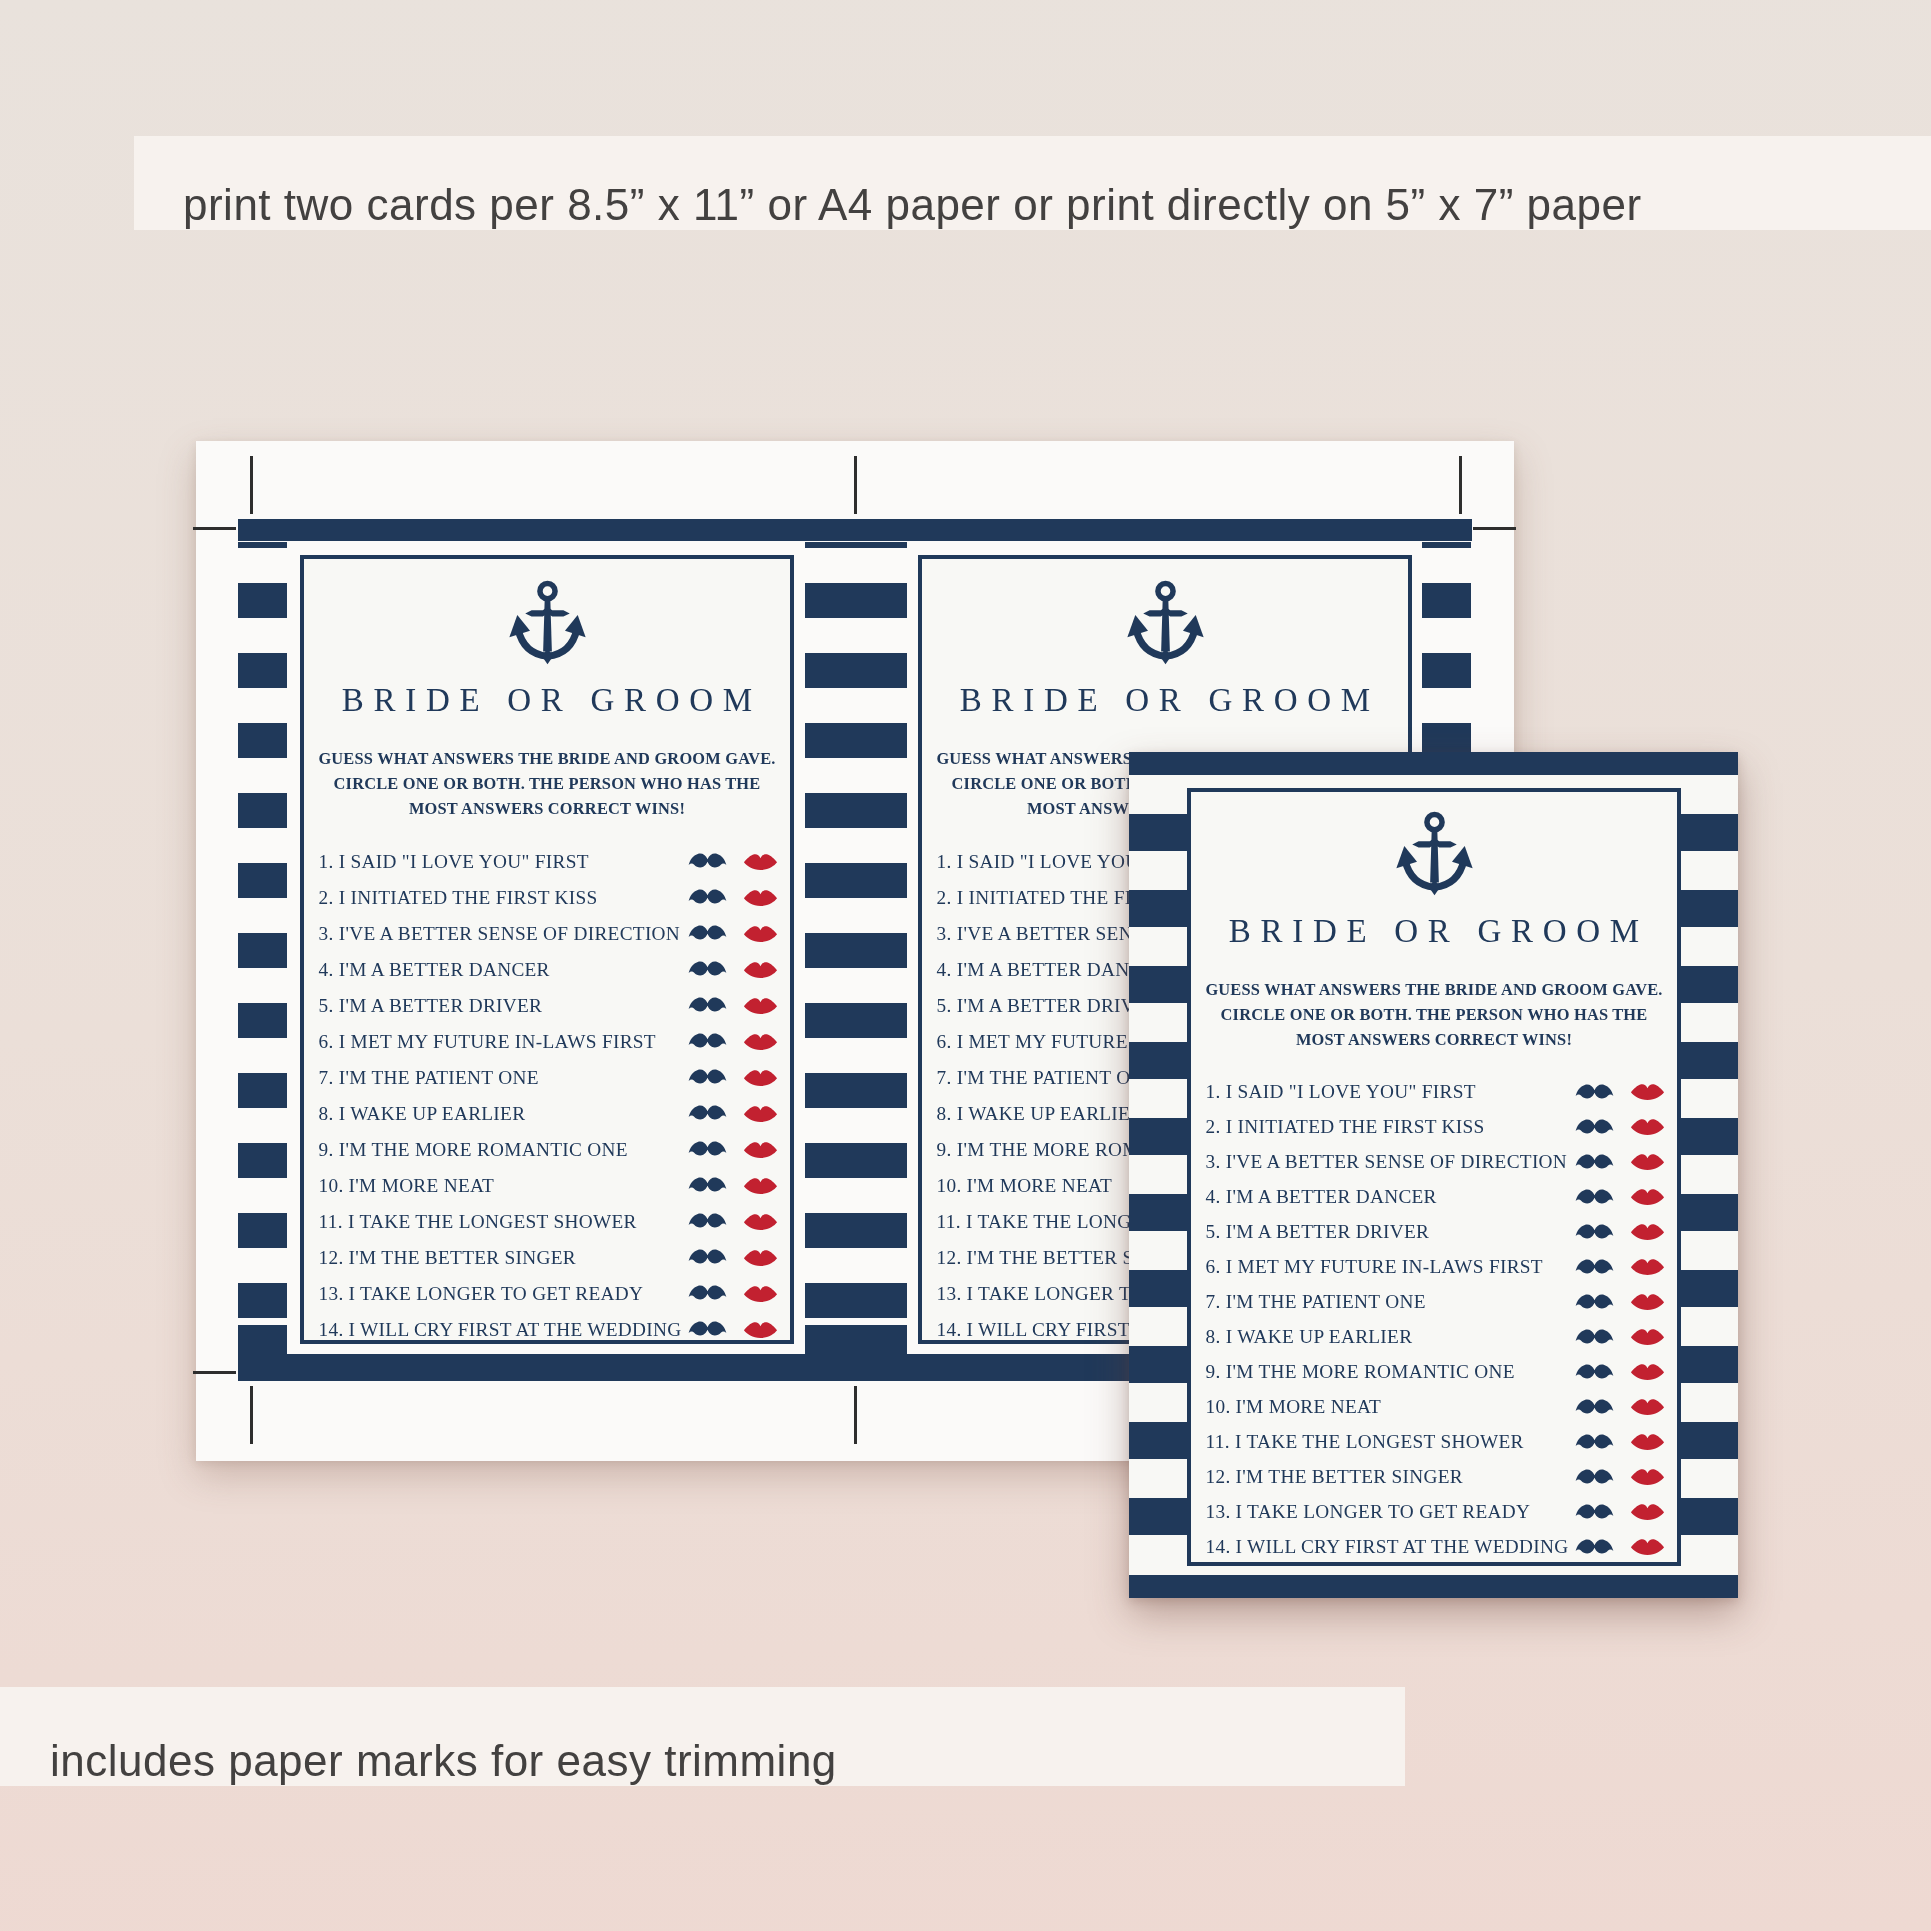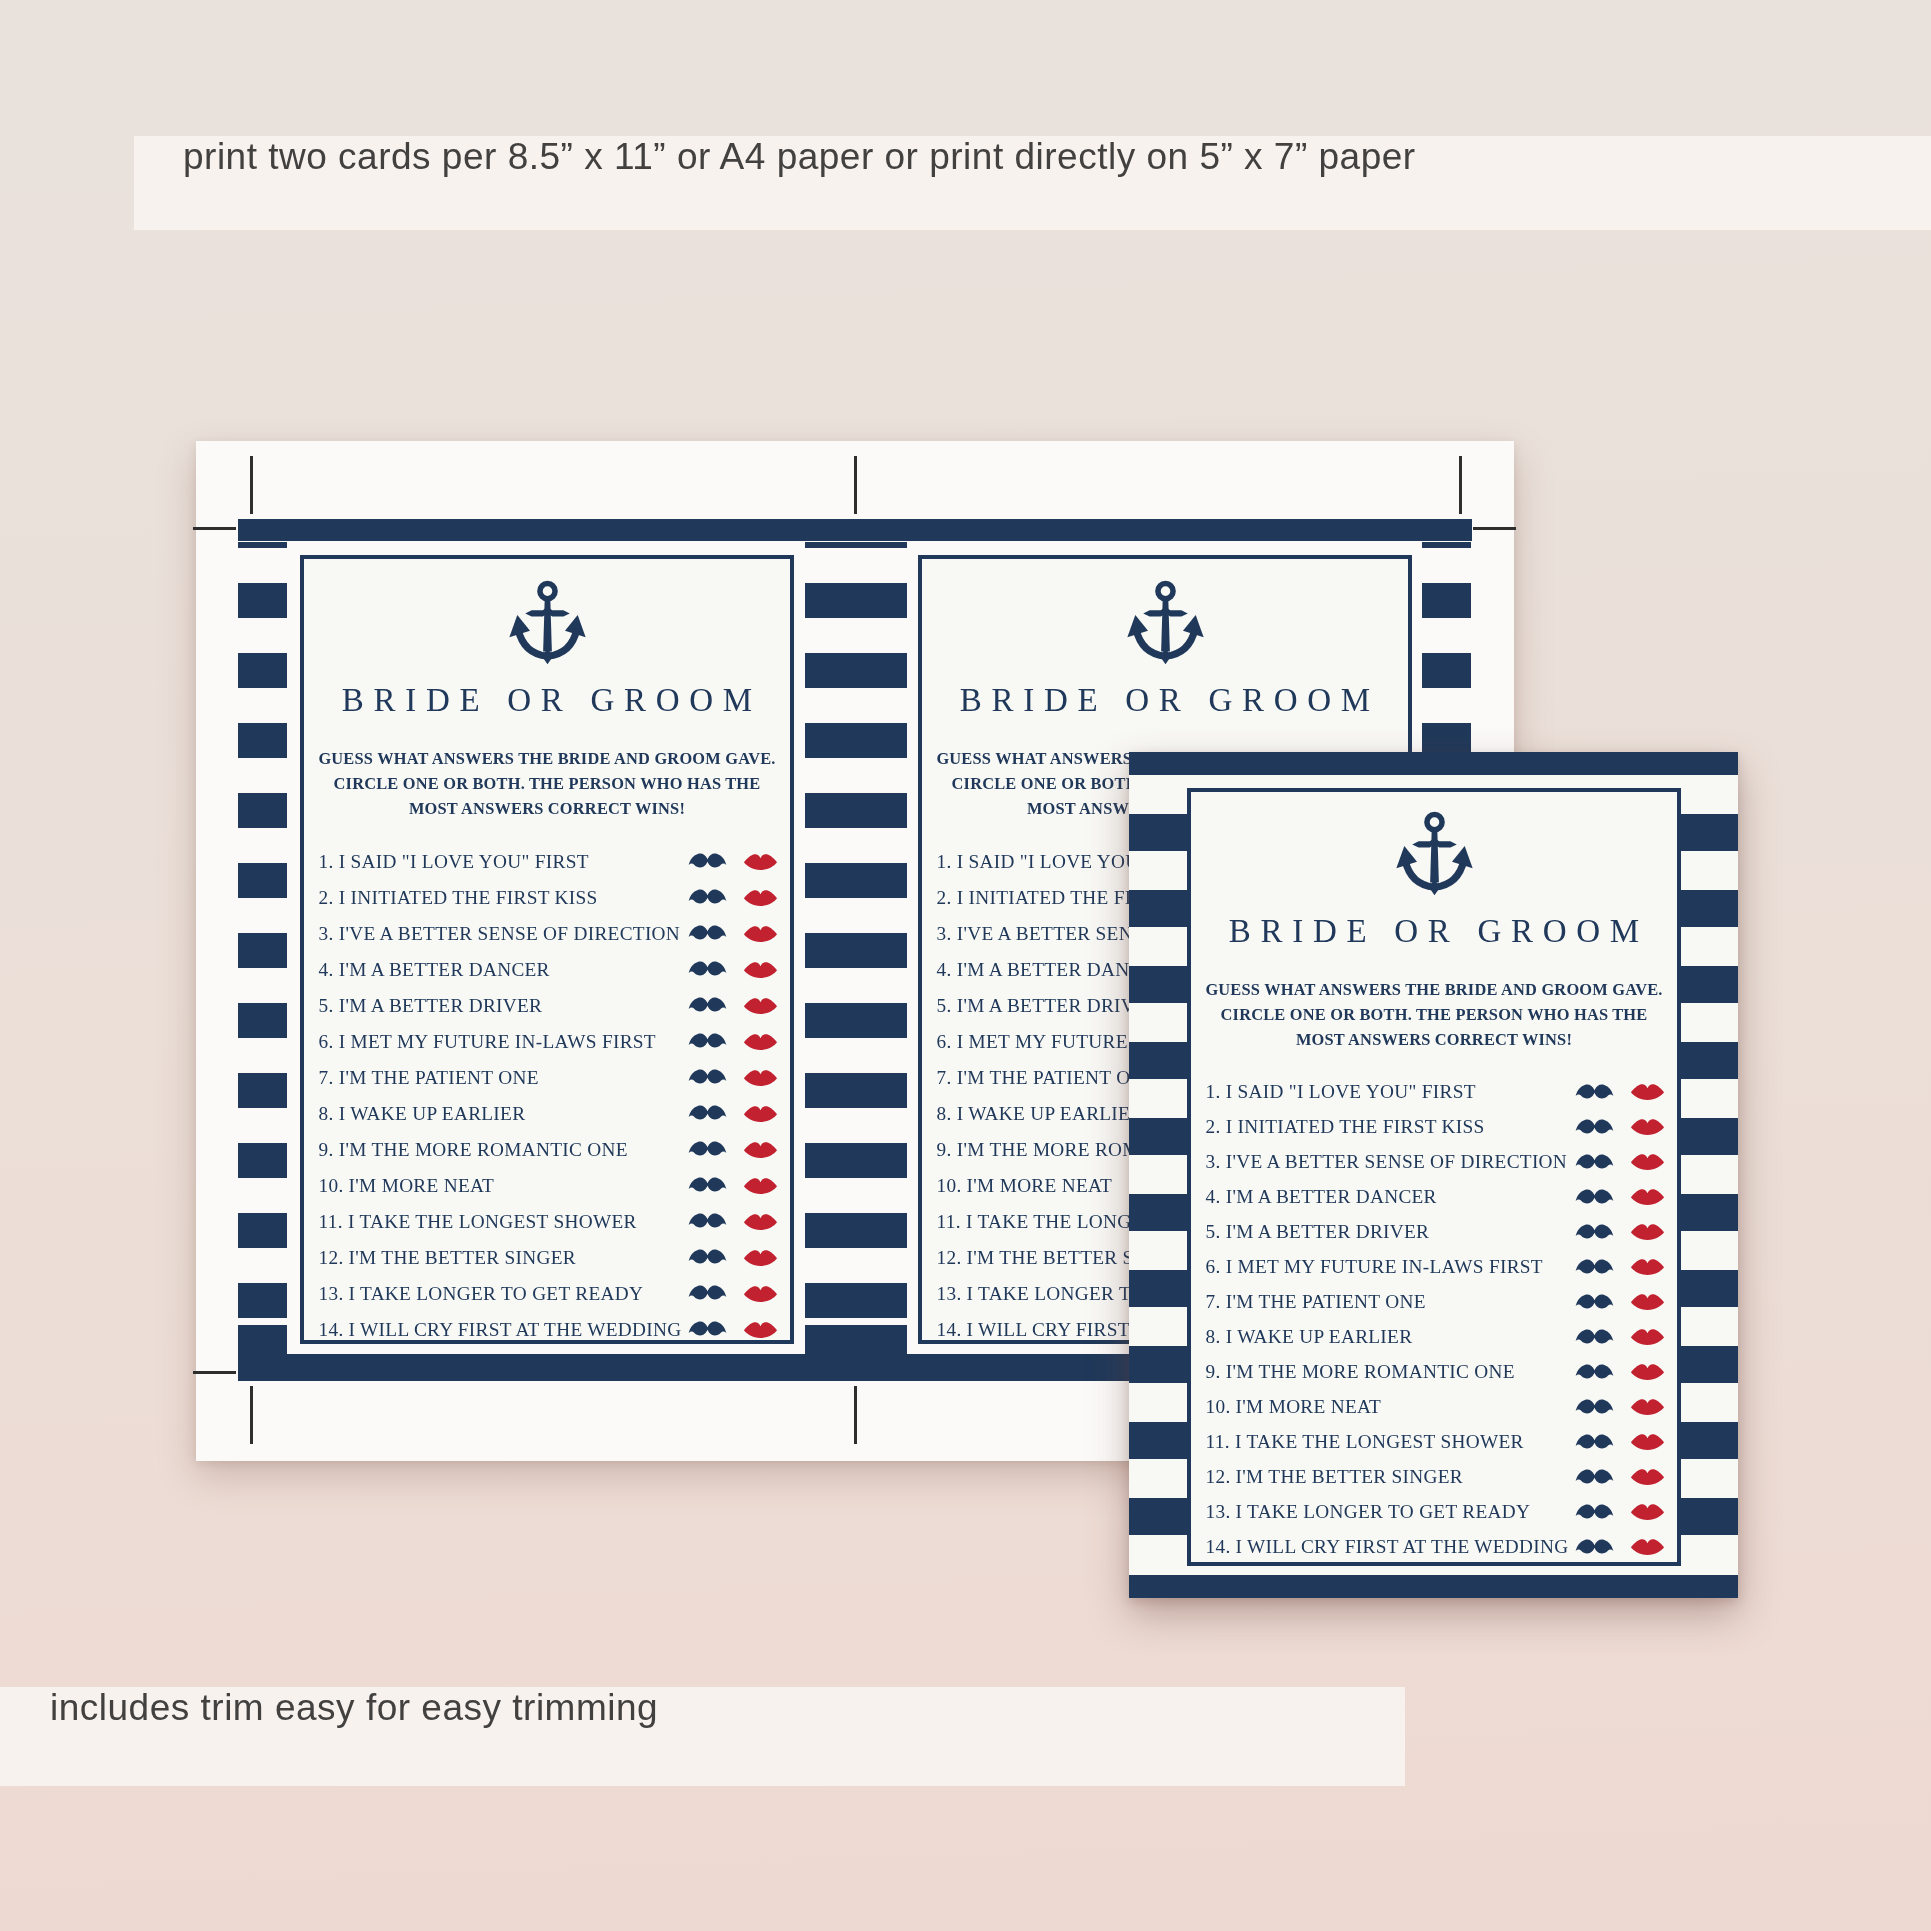--- a/index.html
+++ b/index.html
@@ -17,21 +17,21 @@
   body{
     width:1931px;height:1931px;overflow:hidden;position:relative;
     background:linear-gradient(178deg,var(--background-top) 0%,#ebdfd8 52%,var(--background-bottom) 100%);
     font-family:"Liberation Sans",sans-serif;
   }
   .stage{position:absolute;inset:0;}
 
   
   .banner{
     position:absolute;background:var(--banner-bg);color:var(--banner-text);
-    display:flex;align-items:flex-start;font-size:37px;letter-spacing:0.5px;
+    display:flex;align-items:flex-end;font-size:44px;letter-spacing:0.5px;
     font-family:"Liberation Sans",sans-serif;z-index:4;
   }
   .banner-top{left:134px;top:136px;width:1797px;height:94px;padding-left:49px;box-sizing:border-box;}
   .banner-bottom{left:0;top:1687px;width:1405px;height:99px;padding-left:50px;box-sizing:border-box;}
 
   
   .sheet{
     position:absolute;left:196px;top:441px;width:1318px;height:1020px;
     background:var(--sheet-white);z-index:1;
     box-shadow:0 15.4px 35px rgba(121,84,70,.28),0 2.9px 8.7px rgba(121,84,70,.16);
@@ -808,17 +808,17 @@
                   <path fill="currentColor" d="M55 17 C 51 8 43 3 35 5 C 23 8 11 20 3 30 C 12 42 30 54 55 54 C 80 54 98 42 107 30 C 99 20 87 8 75 5 C 67 3 59 8 55 17 Z"></path>
                 </svg>
               </span>
             </span>
           </div>
         </div>
       </div>
   </div>
 
   <div class="banner banner-bottom">
-    <span>includes trim easy for easy trimming</span>
+    <span>includes paper marks for easy trimming</span>
   </div>
 
 </div>
 
 
 </body></html>

